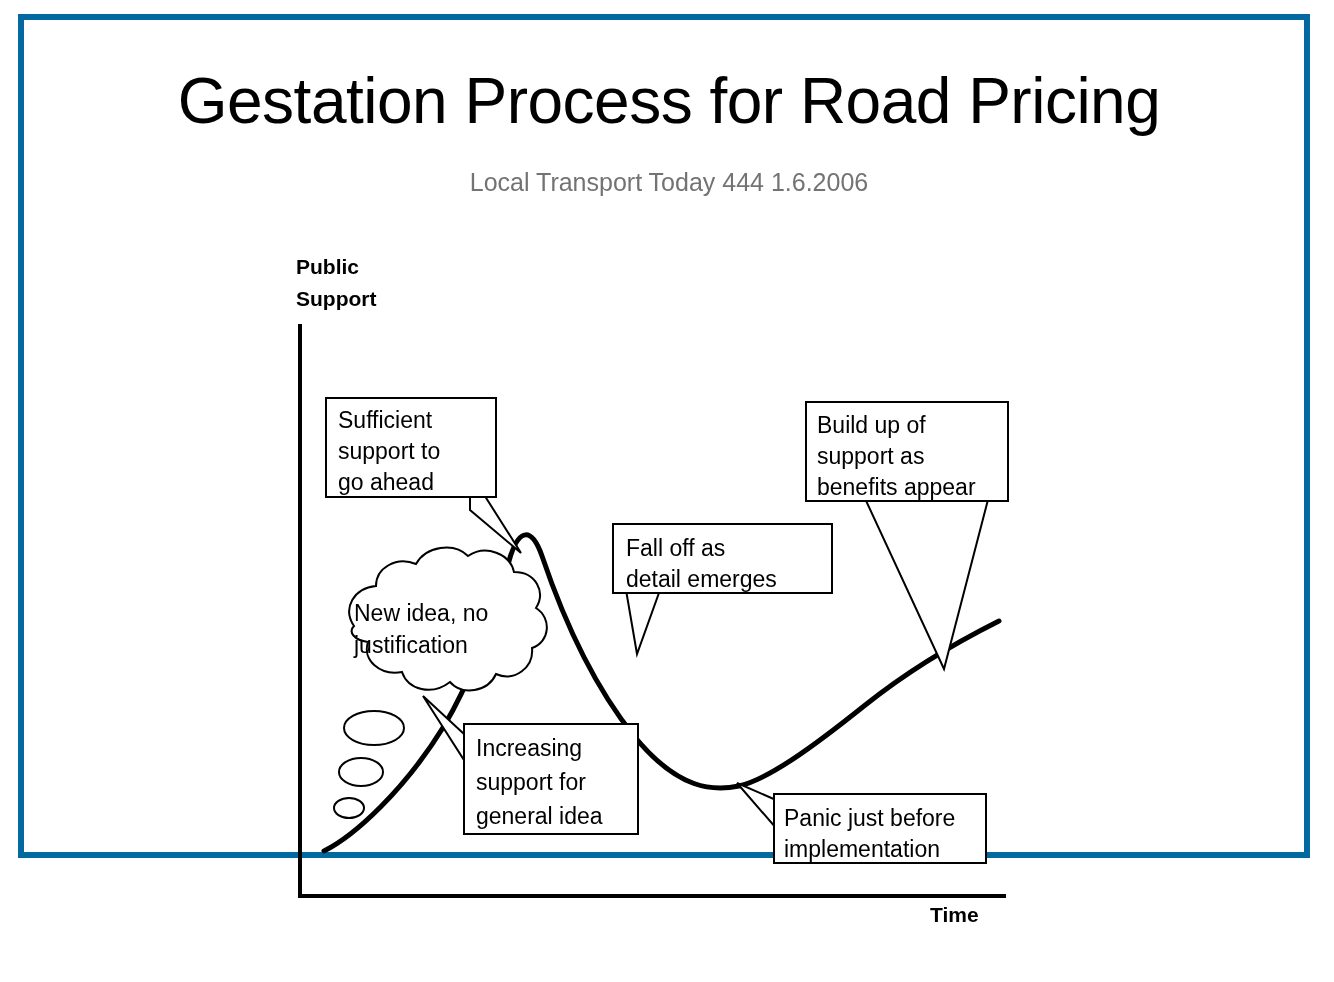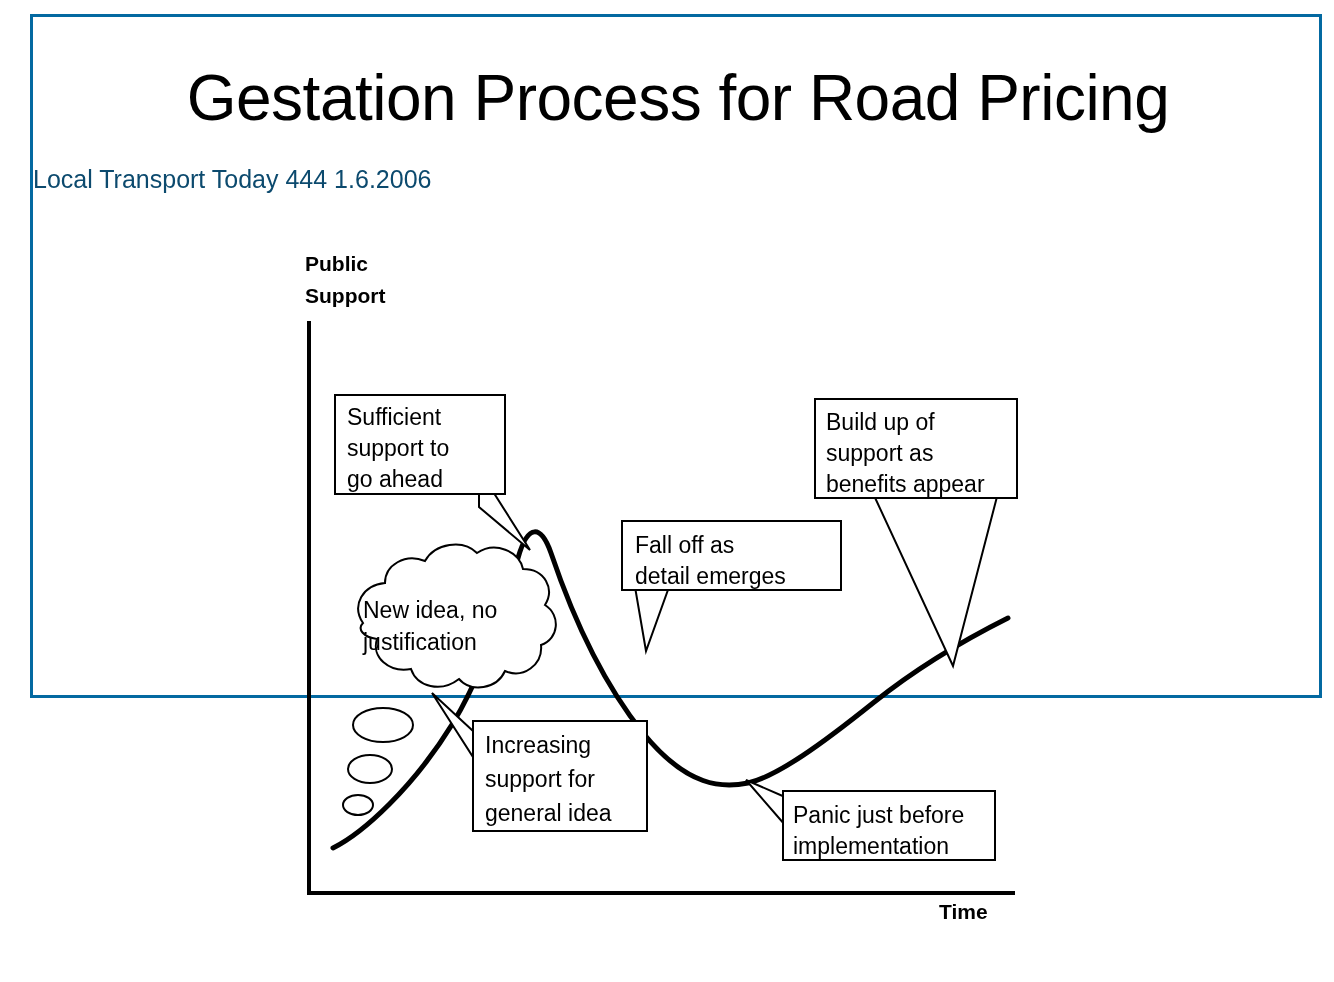--- a/index.html
+++ b/index.html
@@ -9,48 +9,49 @@
   }
   body {
     width: 1334px;
     height: 982px;
     font-family: "Liberation Sans", sans-serif;
     color: #000000;
     overflow: hidden;
   }
   .slide {
     position: absolute;
-    left: 30px;
+    left: 18px;
     top: 14px;
     width: 1292px;
-    height: 684px;
-    border: 3px solid #0369a1;
+    height: 844px;
+    border: 6px solid #0369a1;
     background: #ffffff;
     box-sizing: border-box;
   }
   .slide-title {
     position: absolute;
     left: 0;
     top: 48px;
     width: 1290px;
     text-align: center;
     font-size: 64px;
     font-weight: 400;
     line-height: 1.05;
     letter-spacing: -0.5px;
     color: #000000;
   }
   .slide-subtitle {
     position: absolute;
     left: 0;
     top: 148px;
     width: 1290px;
+    text-align: center;
     font-size: 25px;
     font-weight: 400;
-    color: #0c4a6e;
+    color: #737373;
   }
   .figure {
     position: absolute;
     left: 0;
     top: 196px;
     width: 1290px;
     height: 730px;
     text-decoration: underline;
   }
   .figure svg {

